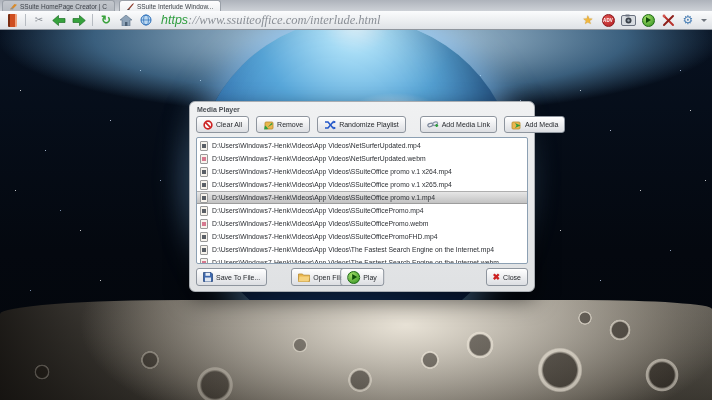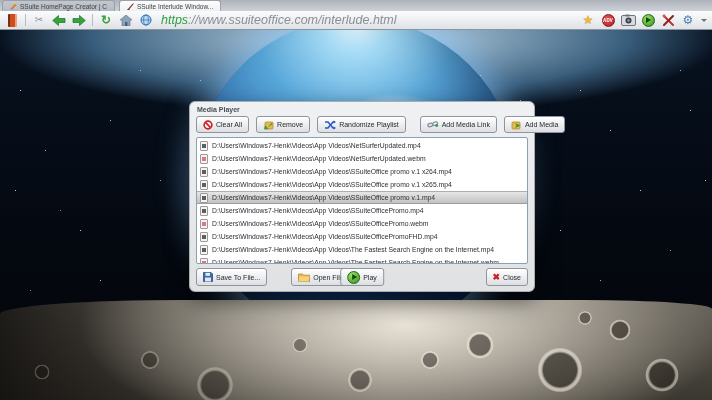--- a/index.html
+++ b/index.html
@@ -33,21 +33,21 @@
   .adv{width:13px;height:13px;border-radius:50%;background:radial-gradient(circle at 35% 30%,#e0524f,#b01f24);
        color:#fff;font-size:4.5px;font-weight:bold;display:flex;align-items:center;justify-content:center;
        letter-spacing:.2px;border:1px solid #8c181c;box-sizing:border-box;}
   .playbadge{width:13px;height:13px;border-radius:50%;
         background:radial-gradient(circle at 35% 30%,#a5e06a,#2f8f1f);
         border:1px solid #1d6a12;box-sizing:border-box;display:flex;align-items:center;justify-content:center;}
   .playbadge i{display:block;width:0;height:0;border-left:5px solid #0d4d08;
         border-top:3px solid transparent;border-bottom:3px solid transparent;margin-left:1px;}
   .url{font-style:italic;font-size:12.5px;margin-left:4px;white-space:nowrap;flex:1;overflow:hidden;}
   .url .scheme{color:#2f9e3f;text-align:center;}
-  .url .rest{color:#8a8f96;}
+  .url .rest{color:#8a8f96;font-family:Liberation Serif, serif;}
   .caret{width:0;height:0;border-left:3px solid transparent;border-right:3px solid transparent;
          border-top:3px solid #6f757d;margin:0 2px;}
 
   
   .viewport{position:absolute;left:0;top:30px;width:712px;height:370px;overflow:hidden;
             background:linear-gradient(180deg,#071120 0%,#04080f 60%,#03060b 100%);}
   .stars{position:absolute;left:0;top:0;width:1px;height:1px;background:transparent;border-radius:50%;
      box-shadow:20px 60px #fff,45px 120px #cfe2ff,80px 200px #fff,30px 260px #9fb6d8,60px 300px #fff,
       110px 90px #dfe9ff,140px 40px #fff,160px 150px #b9cdec,100px 250px #fff,130px 310px #cdd9ef,
       580px 60px #fff,610px 100px #dfe9ff,640px 160px #fff,670px 220px #b9cdec,690px 80px #fff,

